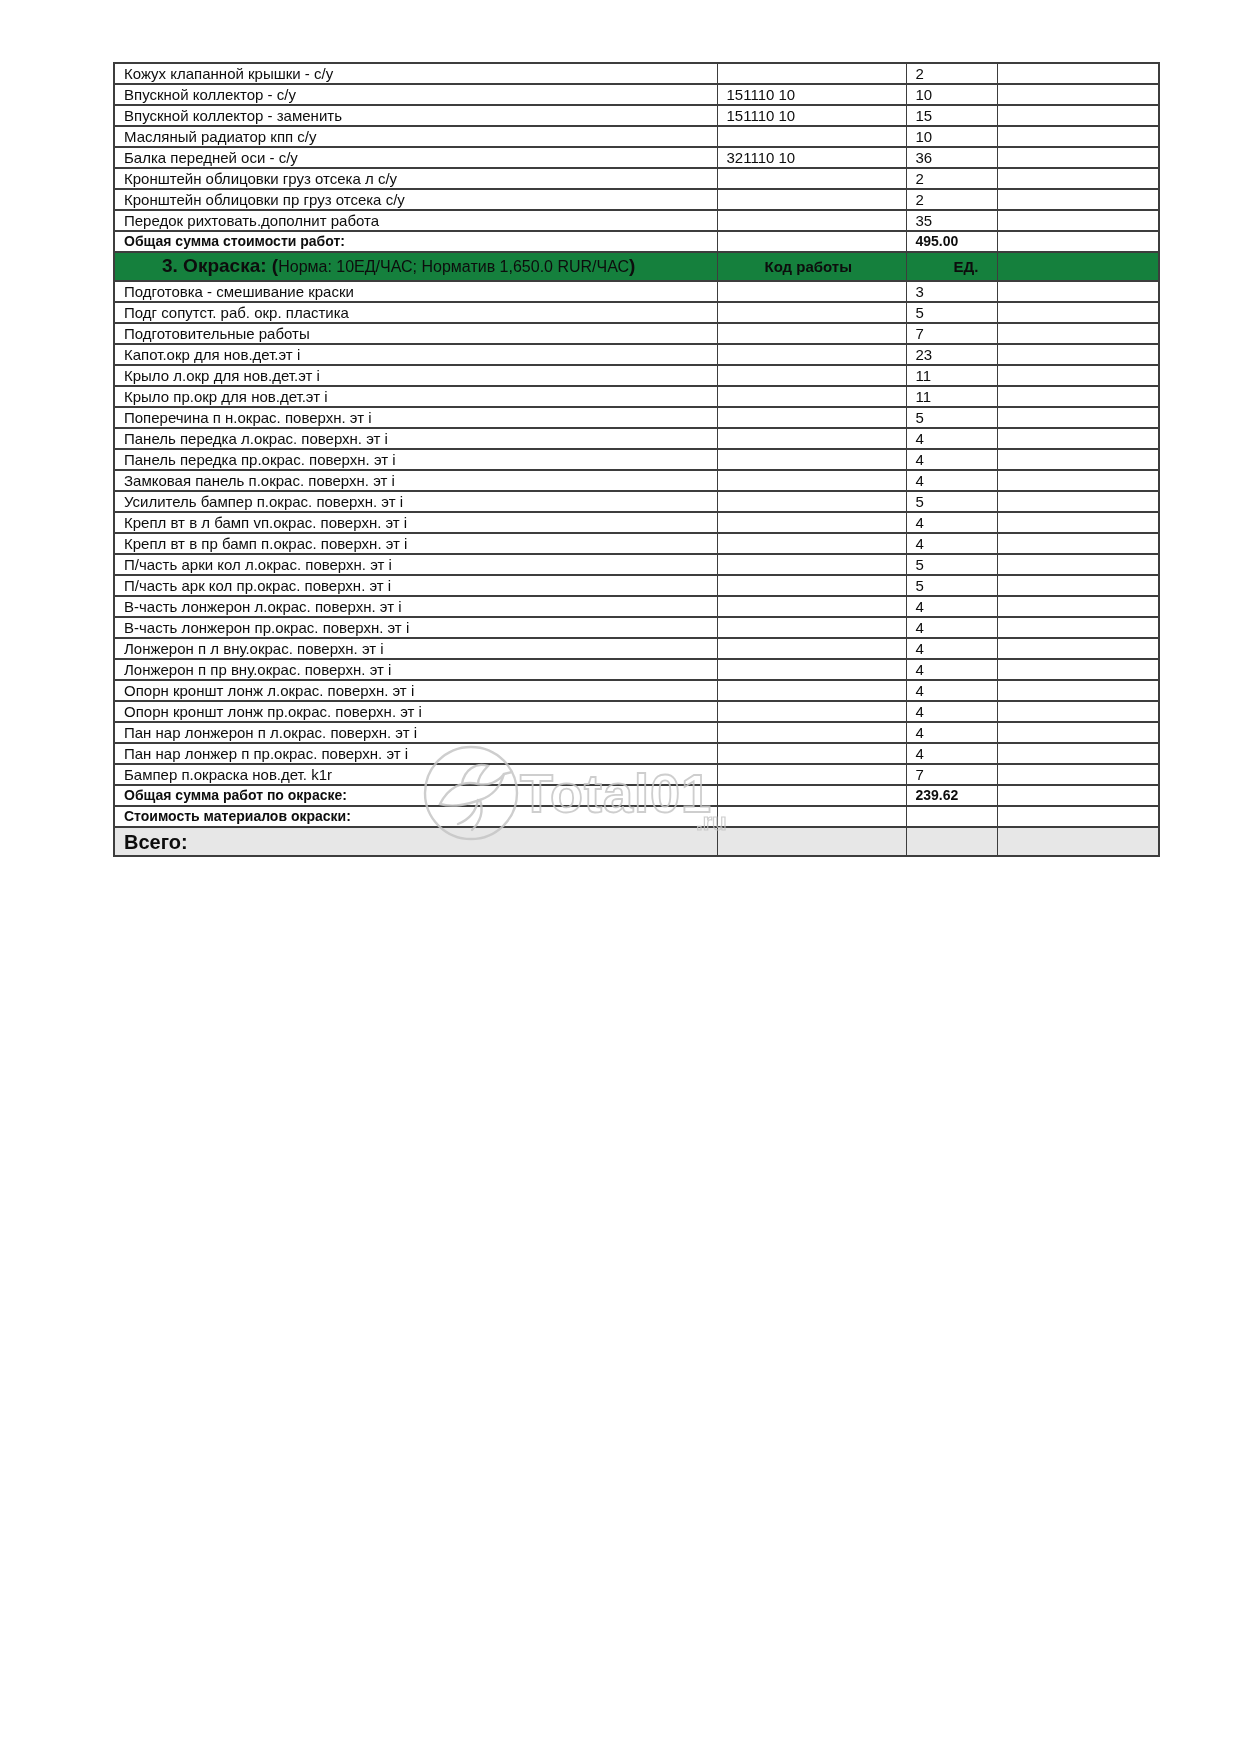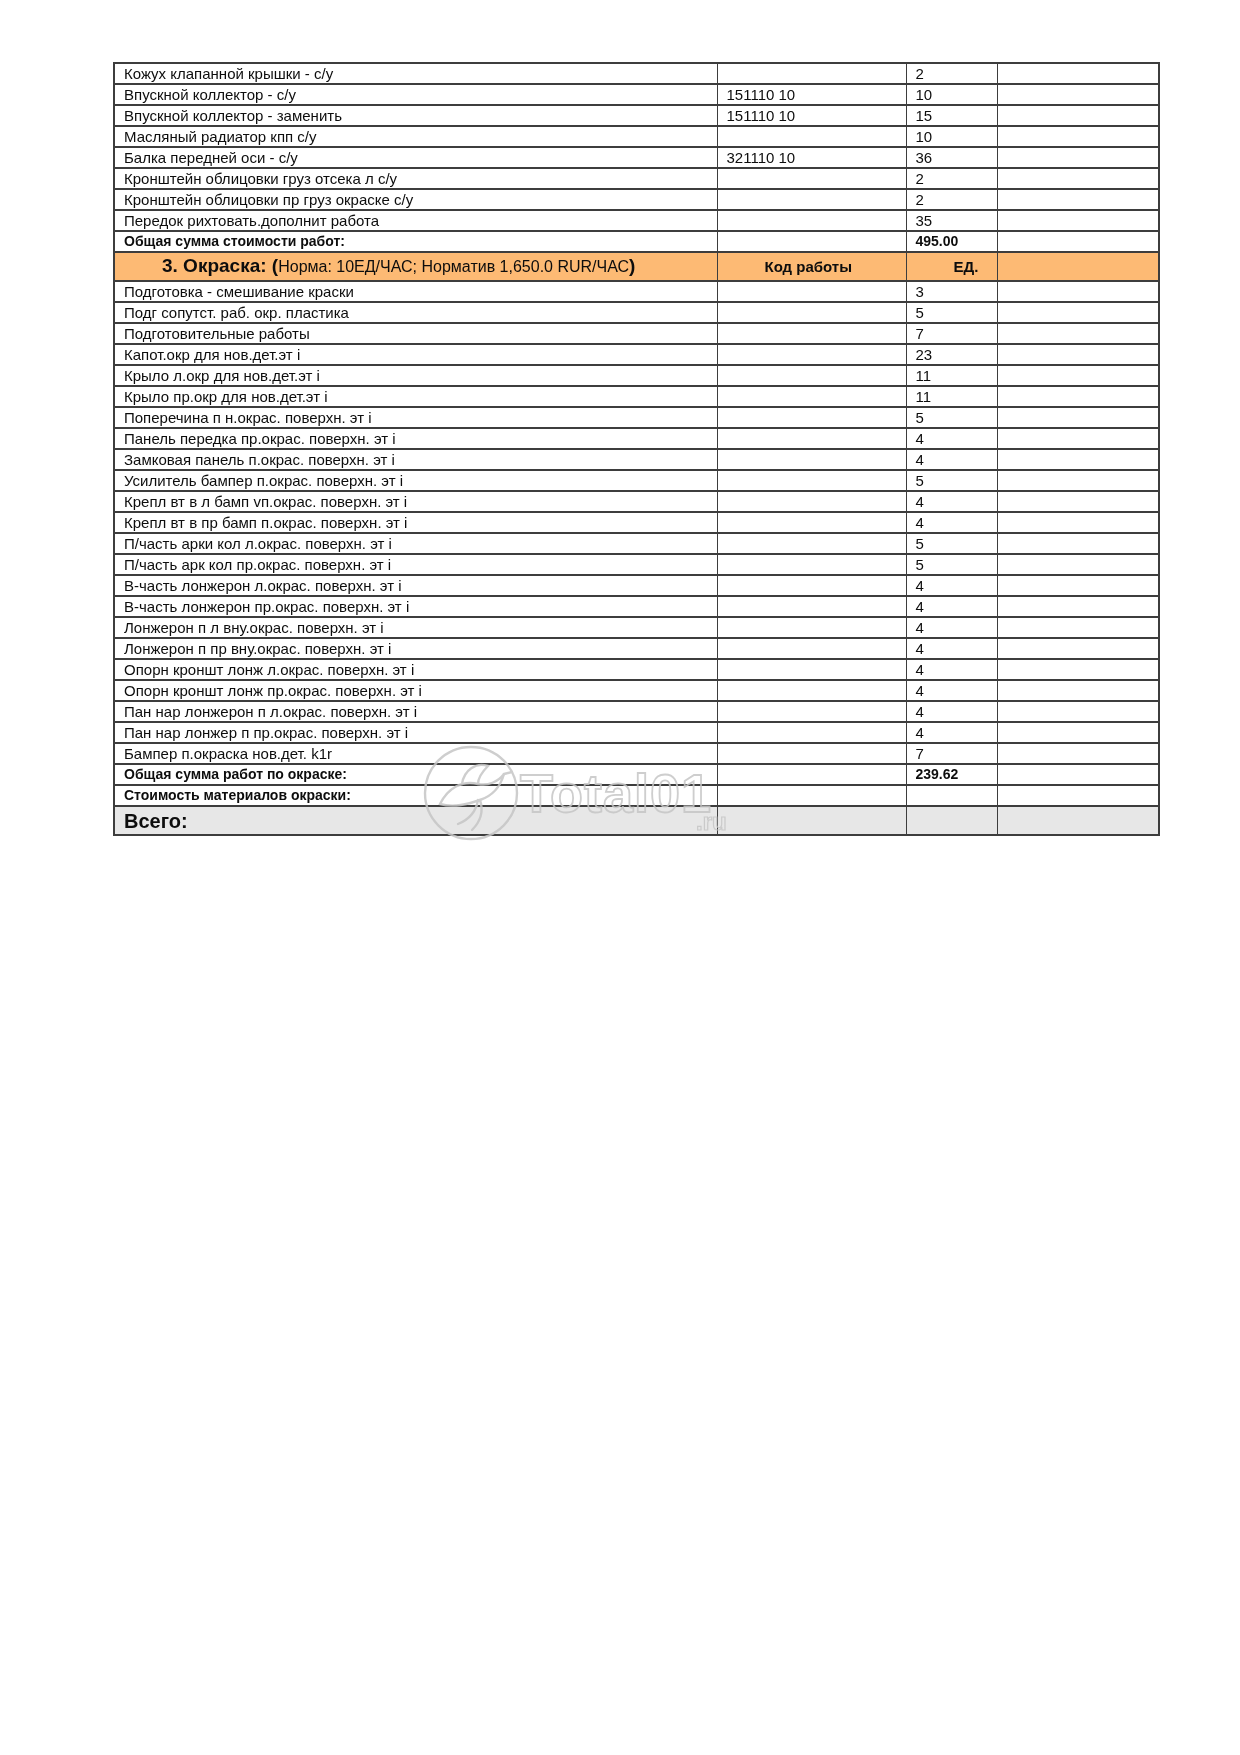--- a/index.html
+++ b/index.html
@@ -36,21 +36,21 @@
     height: 19px;
     white-space: nowrap;
     overflow: hidden;
     vertical-align: middle;
   }
   tr.total-row td {
     font-weight: bold;
     font-size: 14px;
   }
   tr.section-header td {
-    background: #fdba74;
+    background: #15803d;
     height: 27px;
     padding-left: 47px;
   }
   tr.section-header .hdr-bold {
     font-weight: bold;
     font-size: 19px;
   }
   tr.section-header .hdr-normal {
     font-weight: normal;
     font-size: 16px;
@@ -119,21 +119,21 @@
           <td>36</td>
           <td></td>
         </tr>
         <tr>
           <td>Кронштейн облицовки груз отсека л с/у</td>
           <td></td>
           <td>2</td>
           <td></td>
         </tr>
         <tr>
-          <td>Кронштейн облицовки пр груз окраске с/у</td>
+          <td>Кронштейн облицовки пр груз отсека с/у</td>
           <td></td>
           <td>2</td>
           <td></td>
         </tr>
         <tr>
           <td>Передок рихтовать.дополнит работа</td>
           <td></td>
           <td>35</td>
           <td></td>
         </tr>
@@ -186,20 +186,26 @@
         <tr>
           <td>Крыло пр.окр для нов.дет.эт i</td>
           <td></td>
           <td>11</td>
           <td></td>
         </tr>
         <tr>
           <td>Поперечина п н.окрас. поверхн. эт i</td>
           <td></td>
           <td>5</td>
+          <td></td>
+        </tr>
+        <tr>
+          <td>Панель передка л.окрас. поверхн. эт i</td>
+          <td></td>
+          <td>4</td>
           <td></td>
         </tr>
         <tr>
           <td>Панель передка пр.окрас. поверхн. эт i</td>
           <td></td>
           <td>4</td>
           <td></td>
         </tr>
         <tr>
           <td>Замковая панель п.окрас. поверхн. эт i</td>

